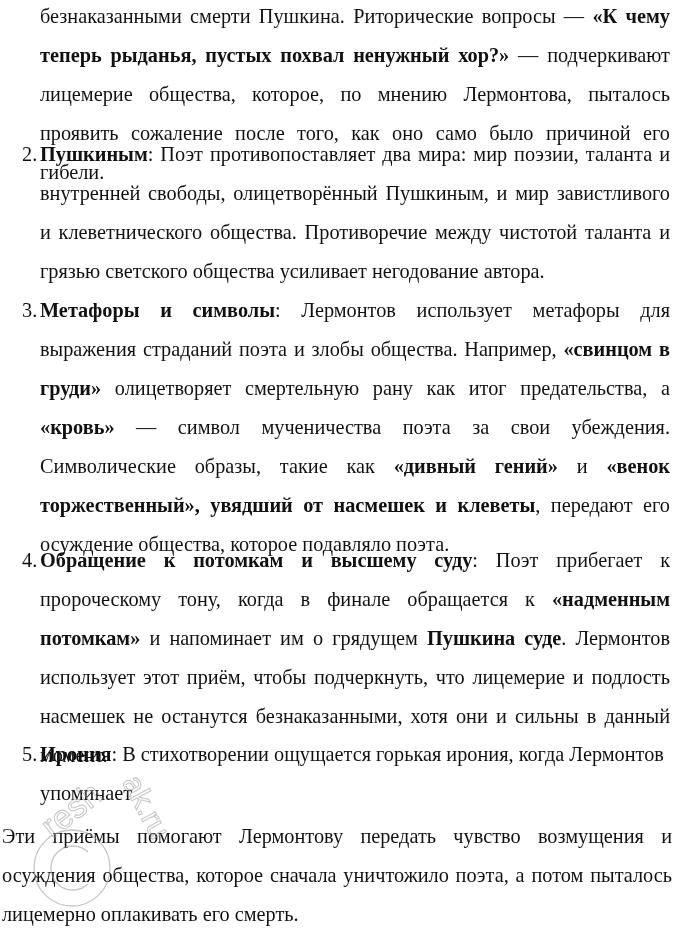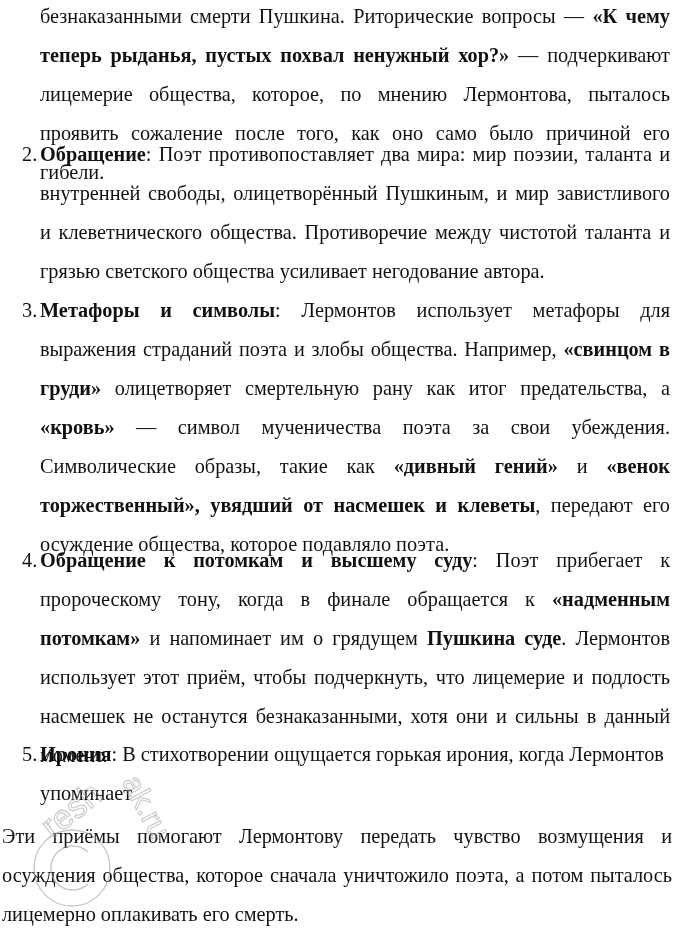--- a/index.html
+++ b/index.html
@@ -26,21 +26,21 @@
   </style>
 </head>
 <body>
 
 <div class="doc">
 
   <p class="para cont"><span>безнаказанными смерти Пушкина. Риторические вопросы — </span><b>«К чему теперь рыданья, пустых похвал ненужный хор?»</b><span> — подчеркивают лицемерие общества, которое, по мнению Лермонтова, пыталось проявить сожаление после того, как оно само было причиной его гибели.</span></p>
 
   <div class="item" style="top:135px;">
     <span class="num" style="left:-18px;">2.</span>
-    <p class="para"><b>Обращение</b><span>: Поэт противопоставляет два мира: мир поэзии, таланта и внутренней свободы, олицетворённый Пушкиным, и мир завистливого и клеветнического общества. Противоречие между чистотой таланта и грязью светского общества усиливает негодование автора.</span></p>
+    <p class="para"><b>Пушкиным</b><span>: Поэт противопоставляет два мира: мир поэзии, таланта и внутренней свободы, олицетворённый Пушкиным, и мир завистливого и клеветнического общества. Противоречие между чистотой таланта и грязью светского общества усиливает негодование автора.</span></p>
   </div>
 
   <div class="item" style="top:291px;">
     <span class="num">3.</span>
     <p class="para"><b>Метафоры и символы</b><span>: Лермонтов использует метафоры для выражения страданий поэта и злобы общества. Например, </span><b>«свинцом в груди»</b><span> олицетворяет смертельную рану как итог предательства, а </span><b>«кровь»</b><span> — символ мученичества поэта за свои убеждения. Символические образы, такие как </span><b>«дивный гений»</b><span> и </span><b>«венок торжественный», увядший от насмешек и клеветы</b><span>, передают его осуждение общества, которое подавляло поэта.</span></p>
   </div>
 
   <div class="item" style="top:541px;">
     <span class="num">4.</span>
     <p class="para"><b>Обращение к потомкам и высшему суду</b><span>: Поэт прибегает к пророческому тону, когда в финале обращается к </span><b>«надменным потомкам»</b><span> и напоминает им о грядущем </span><b>Пушкина суде</b><span>. Лермонтов использует этот приём, чтобы подчеркнуть, что лицемерие и подлость насмешек не останутся безнаказанными, хотя они и сильны в данный момент.</span></p>

